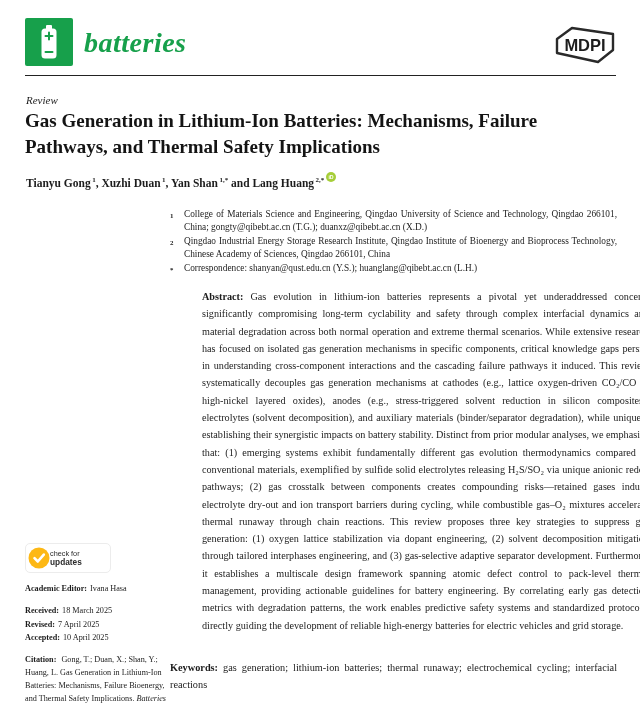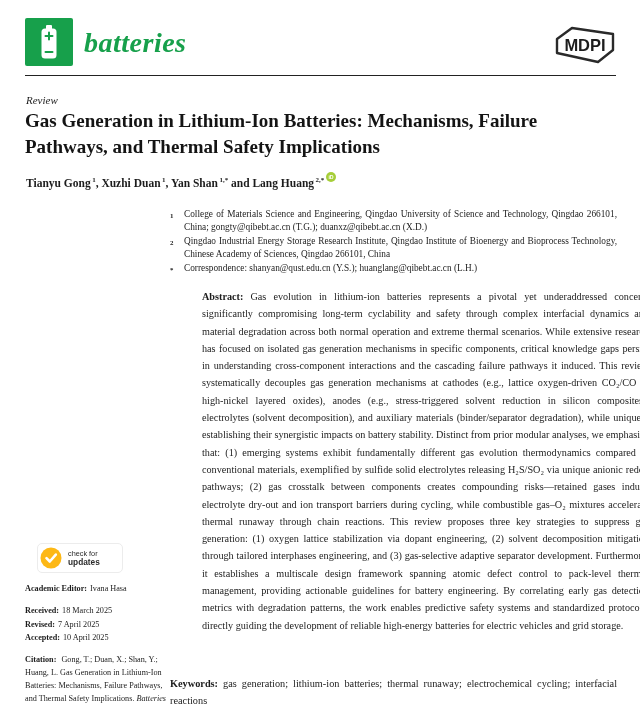--- a/index.html
+++ b/index.html
@@ -29,28 +29,28 @@
   
   .affiliations { position:absolute; left:170px; top:208px; width:447px; }
   .aff-row { display:flex; font-size:9.3px; line-height:13.4px; }
   .aff-marker { width:14px; flex:0 0 14px; font-size:6.9px; font-weight:bold; padding-top:1px; }
   .aff-text { flex:1; text-align:justify; }
   
   .abstract {
     position:absolute; left:170px; top:288px; width:447px; max-height:366px; overflow:hidden;
     font-size:10.2px; line-height:17.3px; text-align:justify;margin-left:32px;
   }
-  .keywords { position:absolute; left:170px; top:659px; width:447px; font-size:10.3px; line-height:17px; text-align:justify;margin-top:16px; }
+  .keywords { position:absolute; left:170px; top:659px; width:447px; font-size:10.3px; line-height:17px; text-align:justify; }
   .b { font-weight:bold; }
   .i { font-style:italic; }
   
   .sidebar { position:absolute; left:25px; top:543px; width:142px; font-size:8.2px; line-height:13px; color:#1c1c1c; }
   .update-badge {
-    display:flex; align-items:center; gap:6px; width:86px; padding:3px 6px 3px 2px;
-    border:1px solid #ececec; border-radius:5px; background:#fff; cursor:pointer;margin-left:12px;
+    display:flex; align-items:center; width:86px; padding:3px 6px 3px 2px;
+    border:1px solid #ececec; border-radius:5px; background:#fff; cursor:pointer;
   }
   .badge-text { font-family:"Liberation Sans", sans-serif; color:#2b2b2b; line-height:9px; }
   .badge-line1 { font-size:7.3px; }
   .badge-line2 { font-size:8.3px; font-weight:bold;text-align:center; }
   .sb-block { margin-top:9px; }
   .sb-label { font-weight:bold; margin-right:3px; }
   .sb-row { margin-top:0.5px; }
   .citation-block { margin-top:9px; text-align:left; }
 </style>
 </head>
@@ -116,16 +116,16 @@
     </div>
 
     <div class="sb-block"><span class="sb-label">Academic Editor:</span><span>Ivana Hasa</span></div>
 
     <div class="sb-block">
       <div class="sb-row"><span class="sb-label">Received:</span><span>18 March 2025</span></div>
       <div class="sb-row"><span class="sb-label">Revised:</span><span>7 April 2025</span></div>
       <div class="sb-row"><span class="sb-label">Accepted:</span><span>10 April 2025</span></div>
     </div>
 
-    <div class="citation-block"><span class="sb-label">Citation:</span><span> Gong, T.; Duan, X.; Shan, Y.; Huang, L. Gas Generation in Lithium-Ion Batteries: Mechanisms, Failure Pathways, and Thermal Safety Implications. </span><span class="i">Batteries</span></div>
+    <div class="citation-block"><span class="sb-label">Citation:</span><span> Gong, T.; Duan, X.; Shan, Y.; Huang, L. Gas Generation in Lithium-Ion Batteries: Mechanisms, Failure Bioenergy, and Thermal Safety Implications. </span><span class="i">Batteries</span></div>
   </div>
 
 </div>
 
 </body></html>

